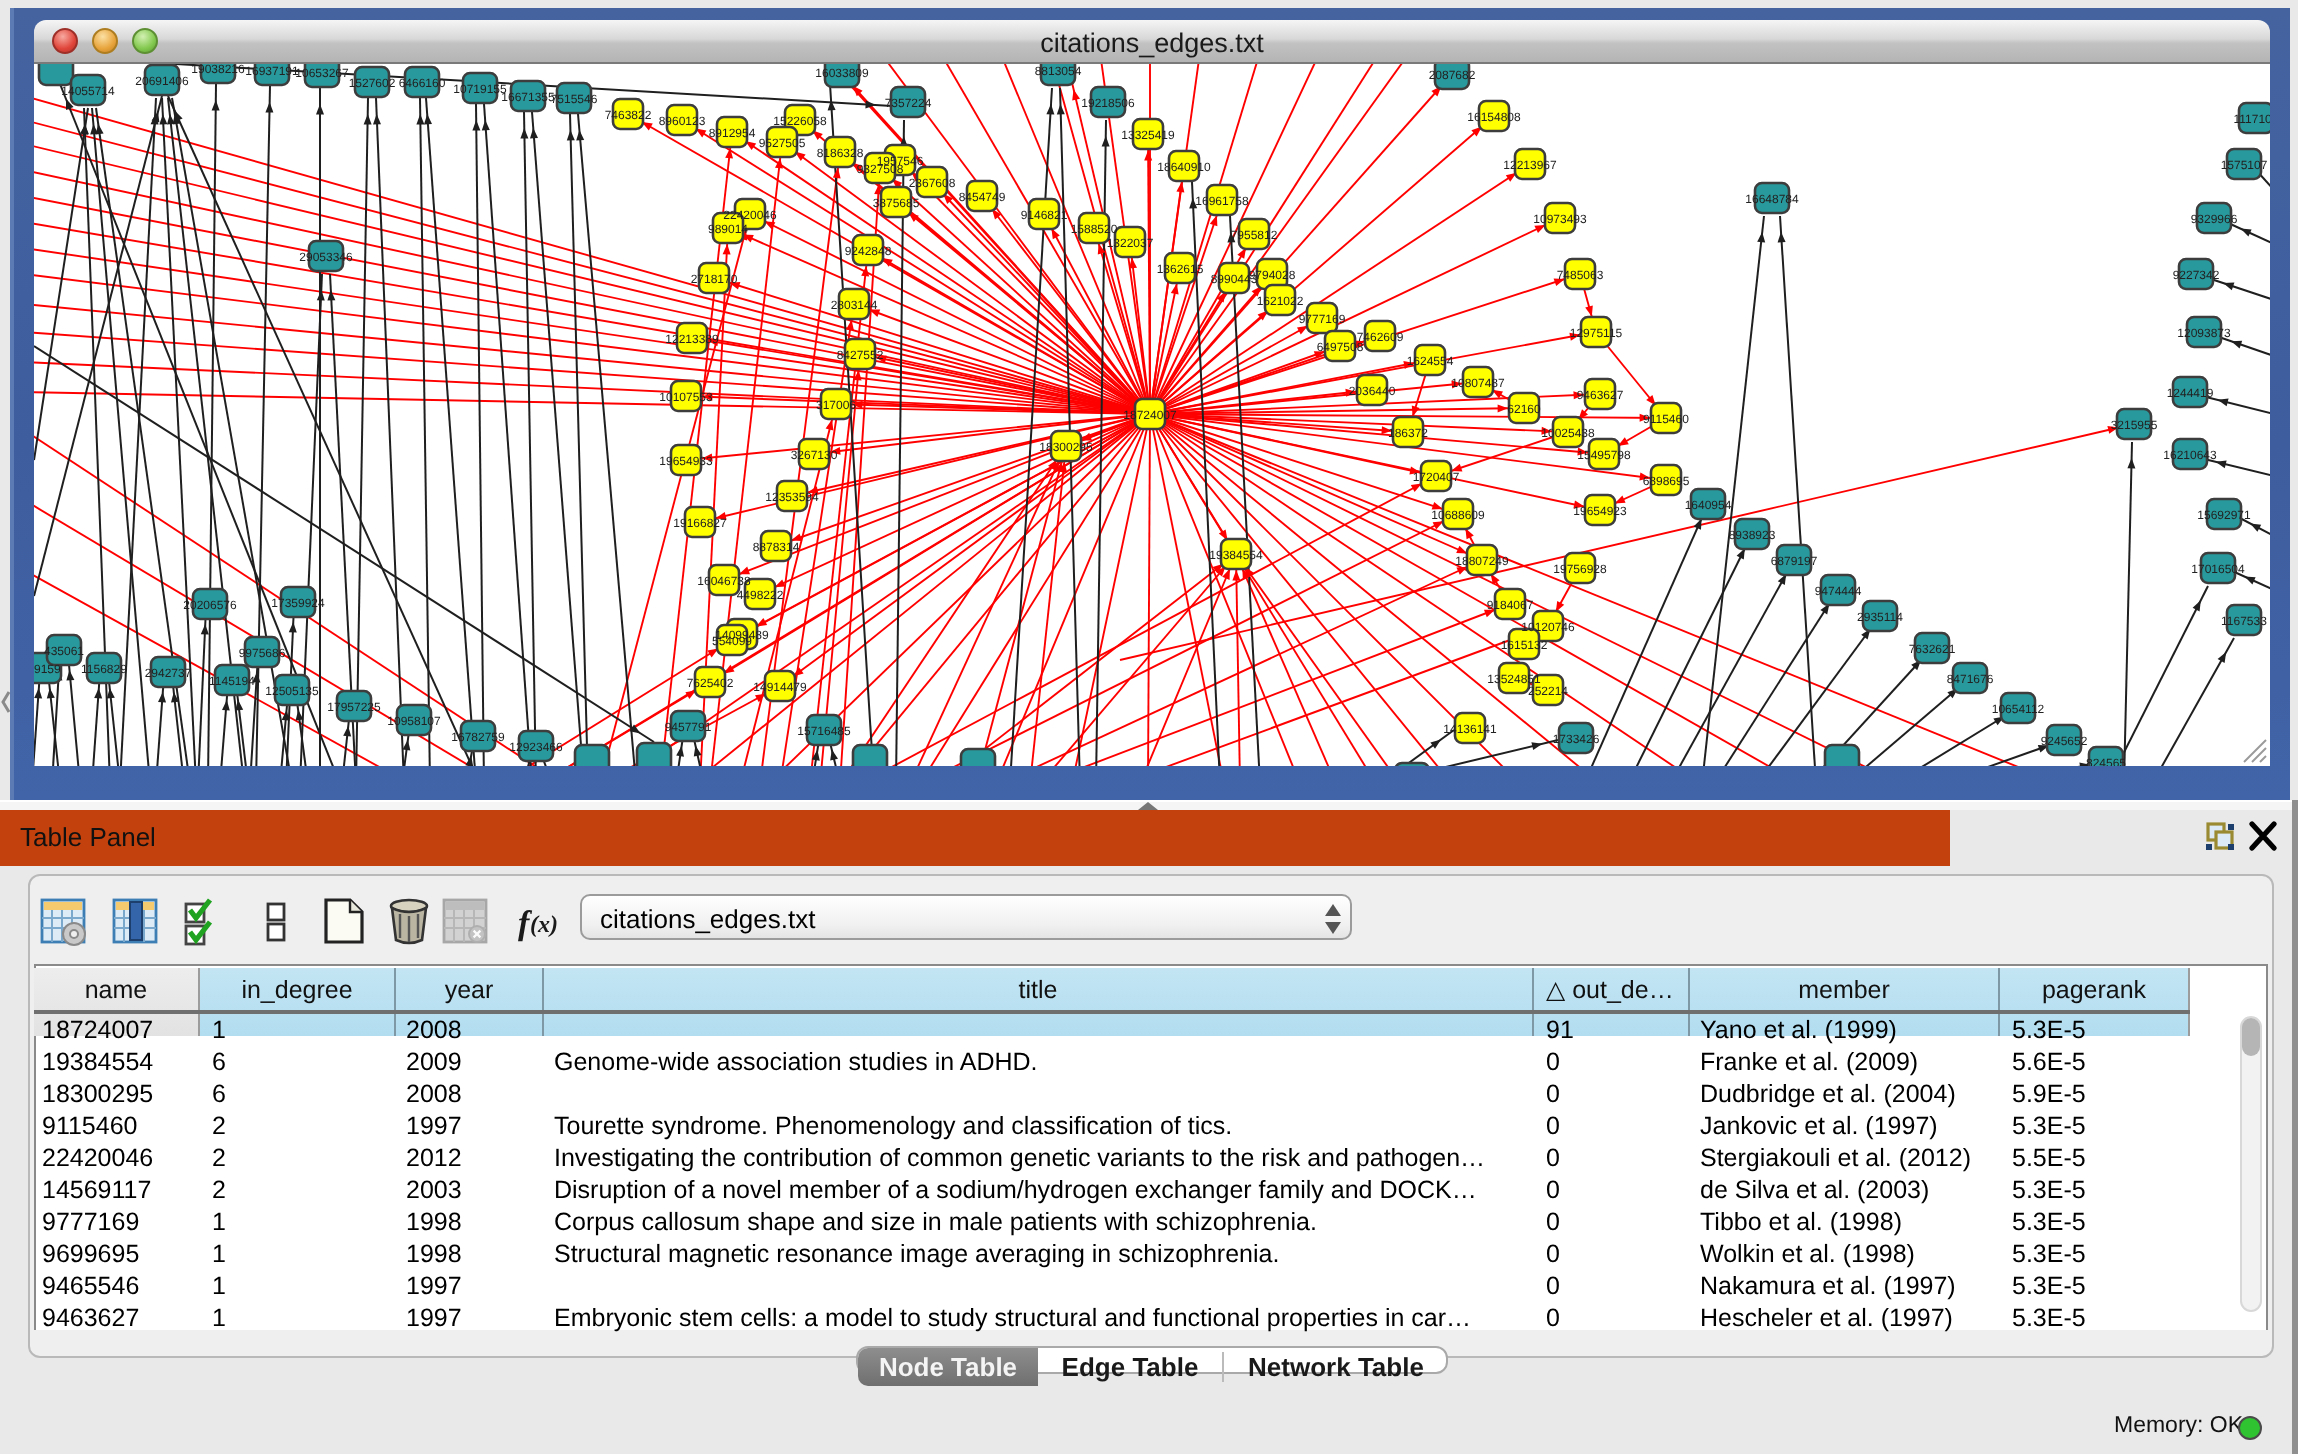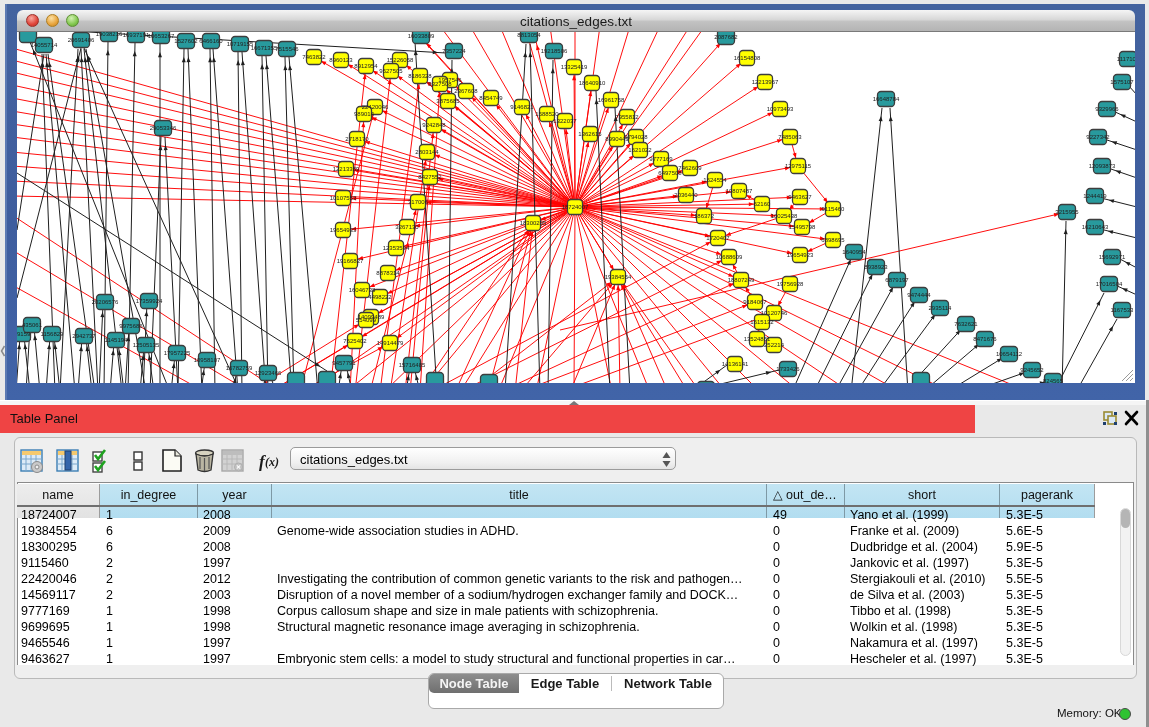--- a/index.html
+++ b/index.html
@@ -9,35 +9,35 @@
  border-left:2px solid #5c7ab3;}
 #win{left:17px;top:10px;width:1118px;height:373px;}
 #titlebar{left:0;top:0;width:1118px;height:22px;border-radius:6px 6px 0 0;
  background:linear-gradient(180deg,#f5f5f5 0%,#d8d8d8 45%,#c2c2c2 55%,#b4b4b4 100%);
  border-bottom:1px solid #7a7a7a;}
 .tl{width:13px;height:13px;border-radius:50%;top:4px;}
 #ttext{width:100%;text-align:center;top:4px;font-size:13.5px;color:#1a1a1a;}
 #canvas{left:0;top:22px;width:1118px;height:351px;background:#fff;overflow:hidden;}
 #divider{left:0;top:400px;width:1149px;height:5px;background:#f5f5f5;border-top:1px solid #fff;}
 #handle{left:569px;top:401px;width:10px;height:4px;}
-#tp-head{left:0;top:405px;width:975px;height:28px;background:#ef4444;}
+#tp-head{left:0;top:405px;width:975px;height:28px;background:#c2410c;}
 #tp-head .t{left:10px;top:6px;font-size:13px;color:#111;}
 #tp-body{left:0;top:433px;width:1149px;height:294px;background:#e9e9e9;}
 #container{left:14px;top:437px;width:1123px;height:242px;background:#efefef;
  border:1px solid #b9b9b9;border-radius:6px;}
 #dropdown{left:290px;top:447px;width:386px;height:23px;border:1px solid #9b9b9b;border-radius:5px;
  background:linear-gradient(180deg,#ffffff,#f0f0f0 70%,#e4e4e4);}
 #dropdown .dt{left:9px;top:4px;font-size:13px;color:#000;}
 #table{left:17px;top:482px;width:1117px;height:183px;background:#fff;border:1px solid #8a8a8a;border-bottom:none;}
 .hcell{top:484px;height:34px;background:linear-gradient(180deg,#c3e5f3,#b2ddf0);border-right:1px solid #7e99a5;
  font-size:12.5px;color:#111;text-align:center;line-height:22px;}
 #hdrline{left:17px;top:505px;width:1078px;height:2px;background:#6f6f6f;}
 .trow{position:absolute;left:0;width:1149px;height:16px;font-size:12.5px;color:#000;}
 .trow span{position:absolute;top:1px;white-space:nowrap;}
-#tabs{left:428px;top:673px;width:296px;height:36px;background:#fff;border:1px solid #a9a9a9;
+#tabs{left:428px;top:673px;width:296px;height:14px;background:#fff;border:1px solid #a9a9a9;
  border-radius:6px;font-size:13px;font-weight:bold;line-height:20px;text-align:center;color:#1a1a1a;}
 #seg1{left:0;top:0;width:90px;height:19px;border-radius:5px 0 0 5px;
  background:linear-gradient(180deg,#8e8e8e,#6f6f6f);color:#f4f4f4;}
 #memline{left:1057px;top:707px;white-space:nowrap;font-size:11.5px;color:#111;}
 #memdot{left:1119px;top:708px;width:12px;height:12px;border-radius:50%;background:#2fc332;border:1px solid #4a4a4a;}
 #rbar{left:1146px;top:400px;width:3px;height:327px;background:#8f8f8f;}
 #sbar{left:1120px;top:508px;width:11px;height:148px;background:#f2f2f2;border:1px solid #d8d8d8;border-radius:6px;}
 #sthumb{left:1121px;top:509px;width:9px;height:19px;background:#b5b5b5;border-radius:5px;}
 </style></head><body>
 <div id="desktop" class="abs"></div>
@@ -837,28 +837,28 @@
       <path d="M5.5 1 L9.5 7 L1.5 7 Z" fill="#555"></path>
       <path d="M5.5 16 L9.5 10 L1.5 10 Z" fill="#555"></path>
     </svg>
 </div>
 <div id="table" class="abs"></div>
 <div class="abs hcell" style="left:17px;width:83px;background:linear-gradient(180deg,#ededed,#e2e2e2);border-right:1px solid #9c9c9c;">name</div>
 <div class="abs hcell" style="left:100px;width:98px;">in_degree</div>
 <div class="abs hcell" style="left:198px;width:74px;">year</div>
 <div class="abs hcell" style="left:272px;width:495px;">title</div>
 <div class="abs hcell" style="left:767px;width:78px;text-align:left;padding-left:6px;">△ out_de…</div>
-<div class="abs hcell" style="left:845px;width:155px;">short</div>
+<div class="abs hcell" style="left:845px;width:155px;">member</div>
 <div class="abs hcell" style="left:1000px;width:95px;border-right:1px solid #9c9c9c;">pagerank</div>
 <div id="hdrline" class="abs"></div>
 <div class="trow" style="top:507px">
     <span style="left:21px">18724007</span>
     <span style="left:106px">1</span>
     <span style="left:203px">2008</span>
-    <span style="left:773px">49</span>
+    <span style="left:773px">91</span>
     <span style="left:850px">Yano et al. (1999)</span>
     <span style="left:1006px">5.3E‑5</span>
   </div>
 <div class="trow" style="top:523px">
     <span style="left:21px">19384554</span>
     <span style="left:106px">6</span>
     <span style="left:203px">2009</span>
     <span style="left:277px">Genome‑wide association studies in ADHD.</span>
     <span style="left:773px">0</span>
     <span style="left:850px">Franke et al. (2009)</span>
@@ -869,31 +869,32 @@
     <span style="left:106px">6</span>
     <span style="left:203px">2008</span>
     <span style="left:773px">0</span>
     <span style="left:850px">Dudbridge et al. (2004)</span>
     <span style="left:1006px">5.9E‑5</span>
   </div>
 <div class="trow" style="top:555px">
     <span style="left:21px">9115460</span>
     <span style="left:106px">2</span>
     <span style="left:203px">1997</span>
+    <span style="left:277px">Tourette syndrome. Phenomenology and classification of tics.</span>
     <span style="left:773px">0</span>
     <span style="left:850px">Jankovic et al. (1997)</span>
     <span style="left:1006px">5.3E‑5</span>
   </div>
 <div class="trow" style="top:571px">
     <span style="left:21px">22420046</span>
     <span style="left:106px">2</span>
     <span style="left:203px">2012</span>
     <span style="left:277px">Investigating the contribution of common genetic variants to the risk and pathogen…</span>
     <span style="left:773px">0</span>
-    <span style="left:850px">Stergiakouli et al. (2010)</span>
+    <span style="left:850px">Stergiakouli et al. (2012)</span>
     <span style="left:1006px">5.5E‑5</span>
   </div>
 <div class="trow" style="top:587px">
     <span style="left:21px">14569117</span>
     <span style="left:106px">2</span>
     <span style="left:203px">2003</span>
     <span style="left:277px">Disruption of a novel member of a sodium/hydrogen exchanger family and DOCK…</span>
     <span style="left:773px">0</span>
     <span style="left:850px">de Silva et al. (2003)</span>
     <span style="left:1006px">5.3E‑5</span>

